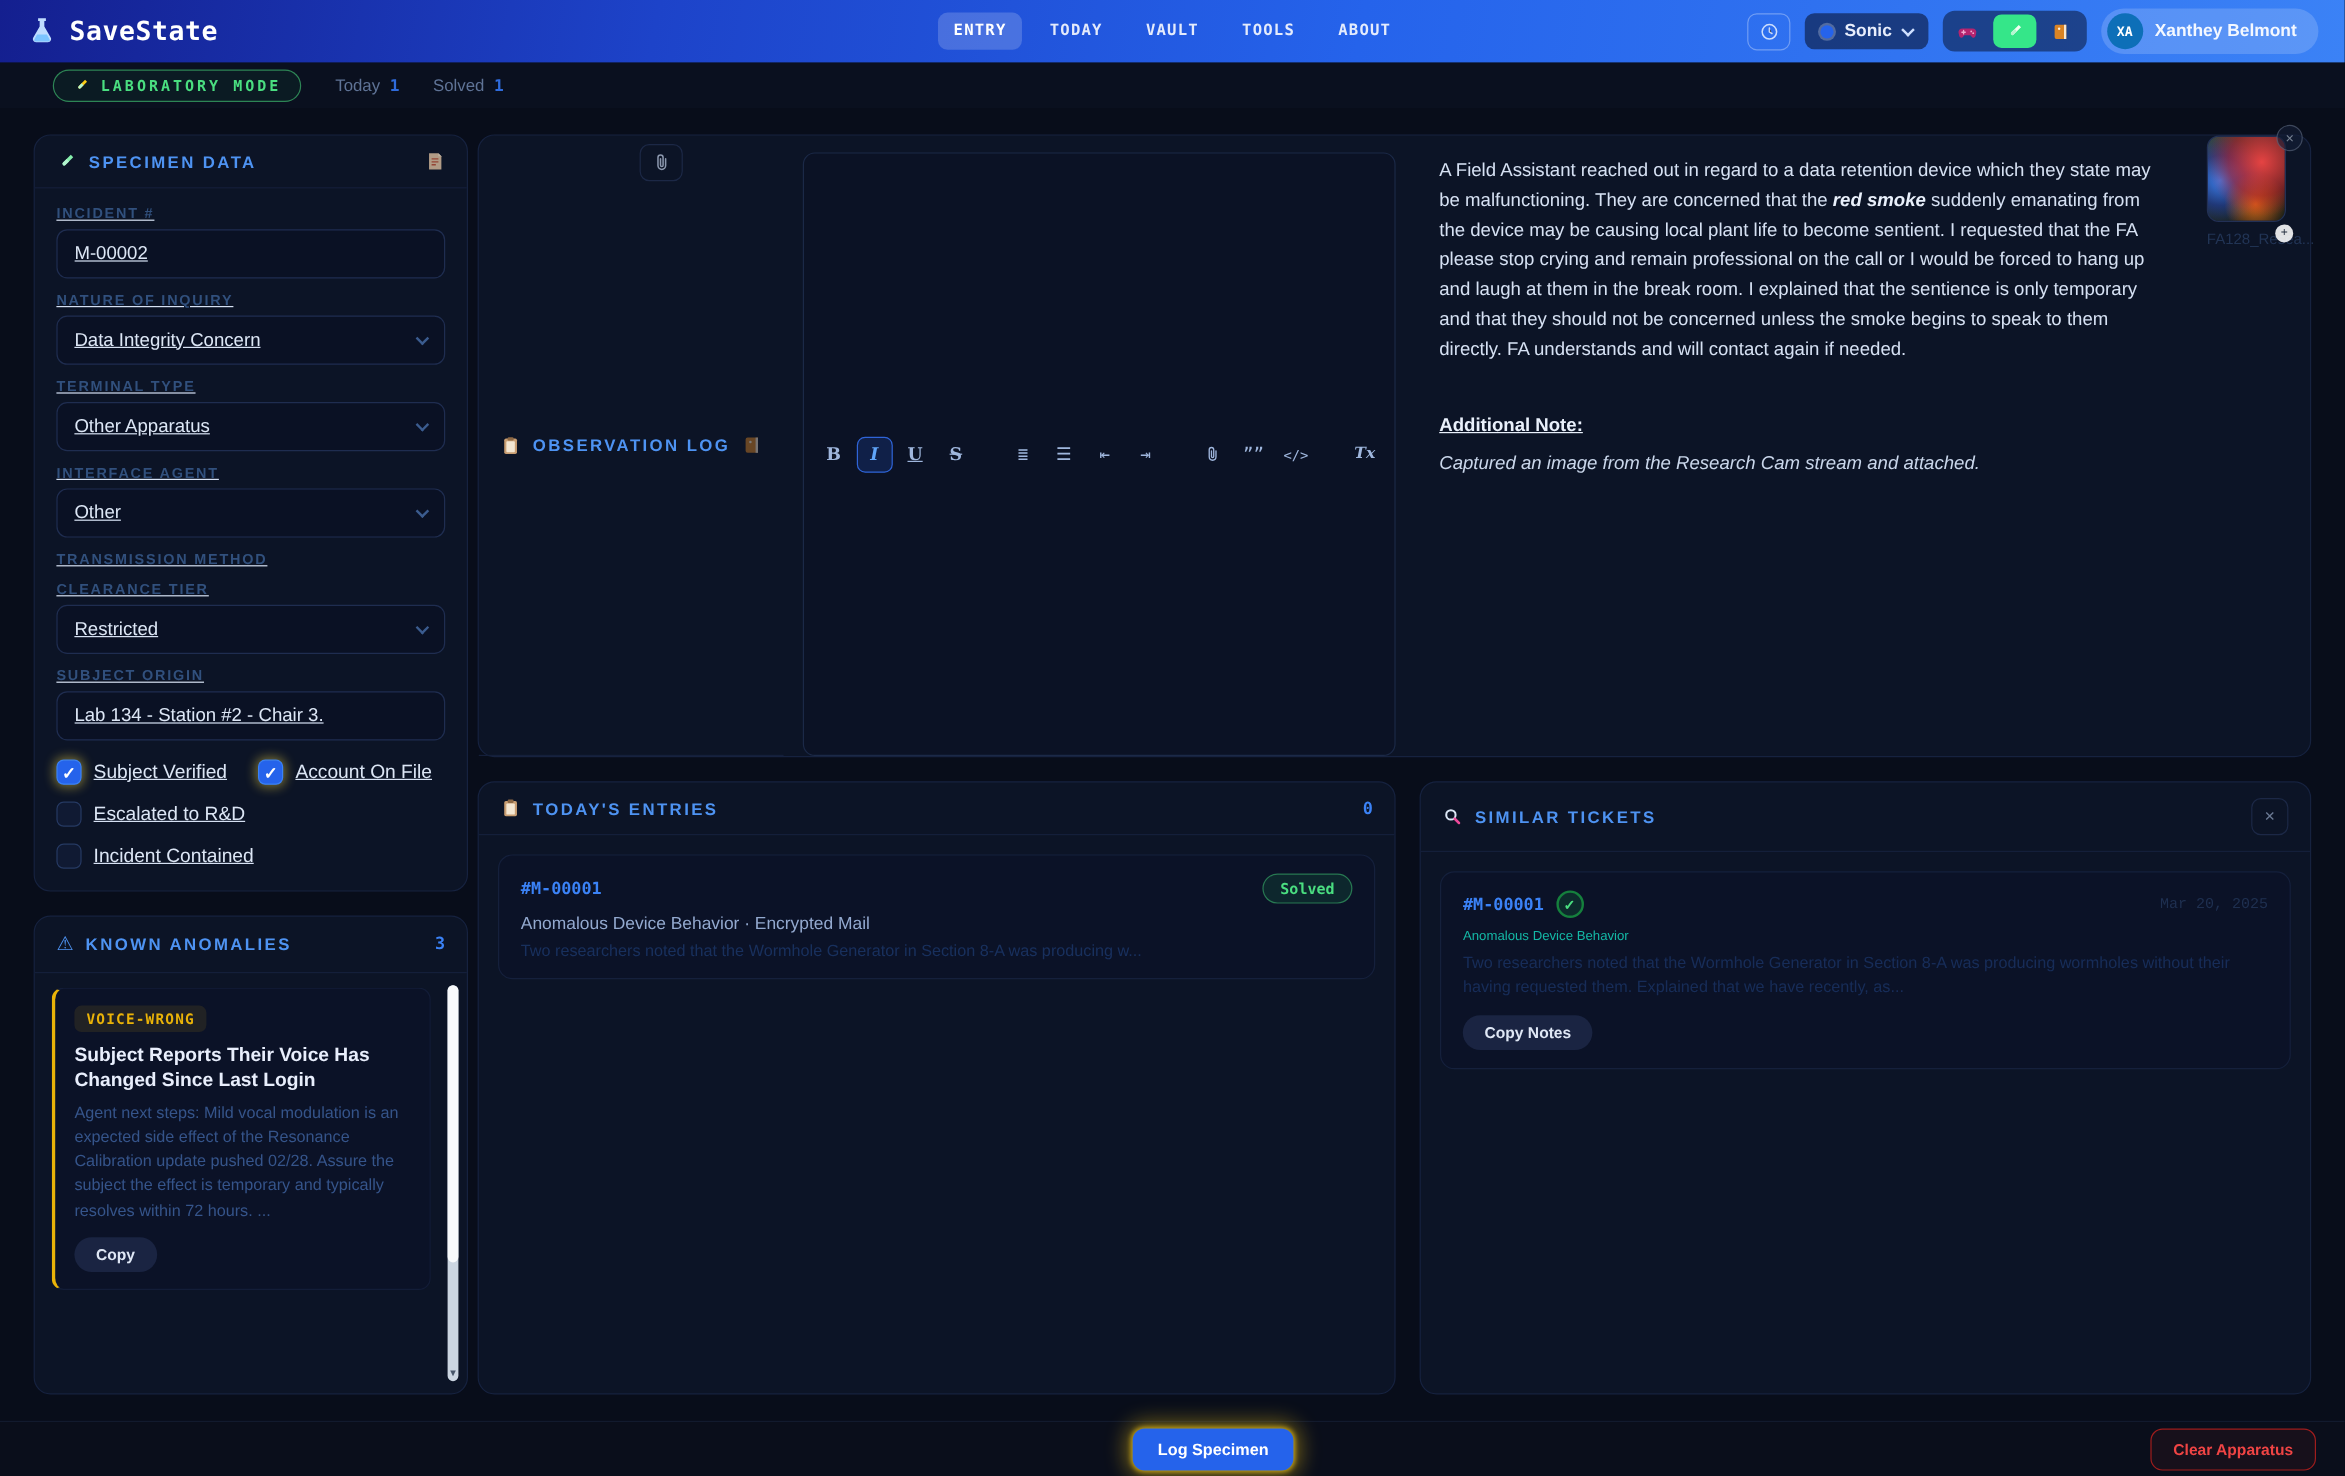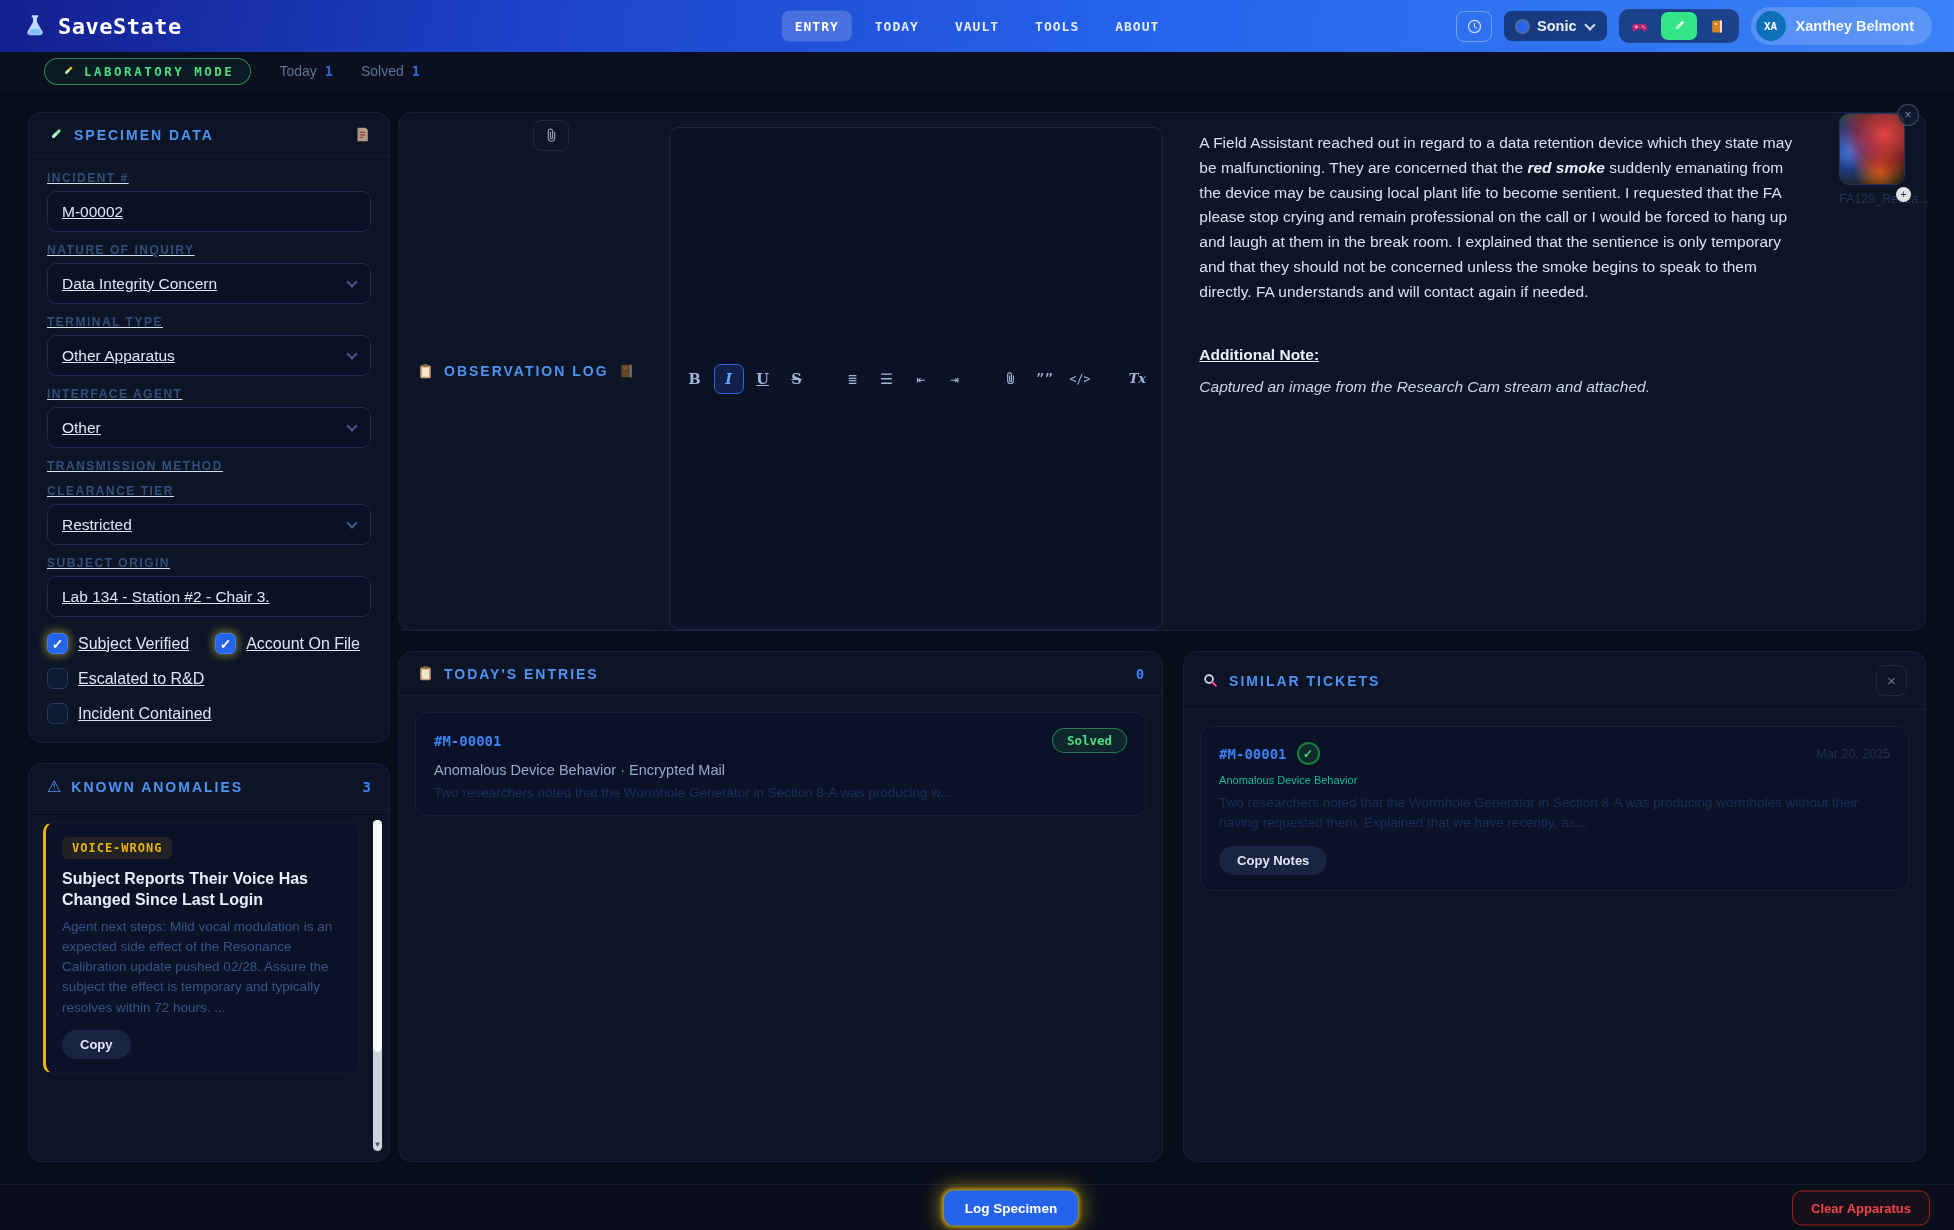--- a/index.html
+++ b/index.html
@@ -135,21 +135,21 @@
   .entry-id { font-family:"DejaVu Sans Mono",monospace; font-size:14px; font-weight:bold; color:#3b82f6; }
   .solved-badge { margin-left:auto; font-family:"DejaVu Sans Mono",monospace; font-size:12.5px; font-weight:bold;
     color:#4ade80; background:rgba(34,197,94,.12); border:1px solid rgba(74,222,128,.45);
     border-radius:999px; padding:4px 14px; }
   .entry-summary { margin-top:9px; font-size:14.5px; color:#93a9cf; }
   .entry-snippet { margin-top:7px; font-size:13.5px; color:rgba(37,78,148,.5);
     white-space:nowrap; overflow:hidden; text-overflow:ellipsis; }
   .check-badge { width:23px; height:23px; border-radius:50%; border:2px solid #15803d;
     background:rgba(22,163,74,.18); color:#4ade80; font-size:12px; font-weight:bold;
     display:flex; align-items:center; justify-content:center; margin-left:10px; }
-  .ticket-date { margin-left:auto; font-size:12.5px; color:rgba(59,92,143,.4); }
+  .ticket-date { margin-left:auto; font-size:12.5px; color:rgba(59,92,143,.4);font-family:Liberation Mono, monospace; }
   .ticket-title { margin-top:9px; font-size:11px; color:#14b8a6; }
   .ticket-snippet { margin-top:7px; font-size:13.5px; color:rgba(37,78,148,.45); line-height:1.5;
     max-height:42px; overflow:hidden; }
   .close-btn { margin-left:auto; width:31px; height:31px; border-radius:8px; border:1px solid #1c2846;
     background:transparent; color:#6b7a94; font-size:15px; display:flex; align-items:center; justify-content:center; cursor:pointer; }
 
   
   .footer { position:relative; height:46px; background:#0a0e1b; border-top:1px solid #121a2e; }
   .log-btn { position:absolute; left:1011px; top:50%; transform:translate(-50%,-50%);
     background:#2563eb; color:#fff; border:none; border-radius:10px; padding:10px 21px;

